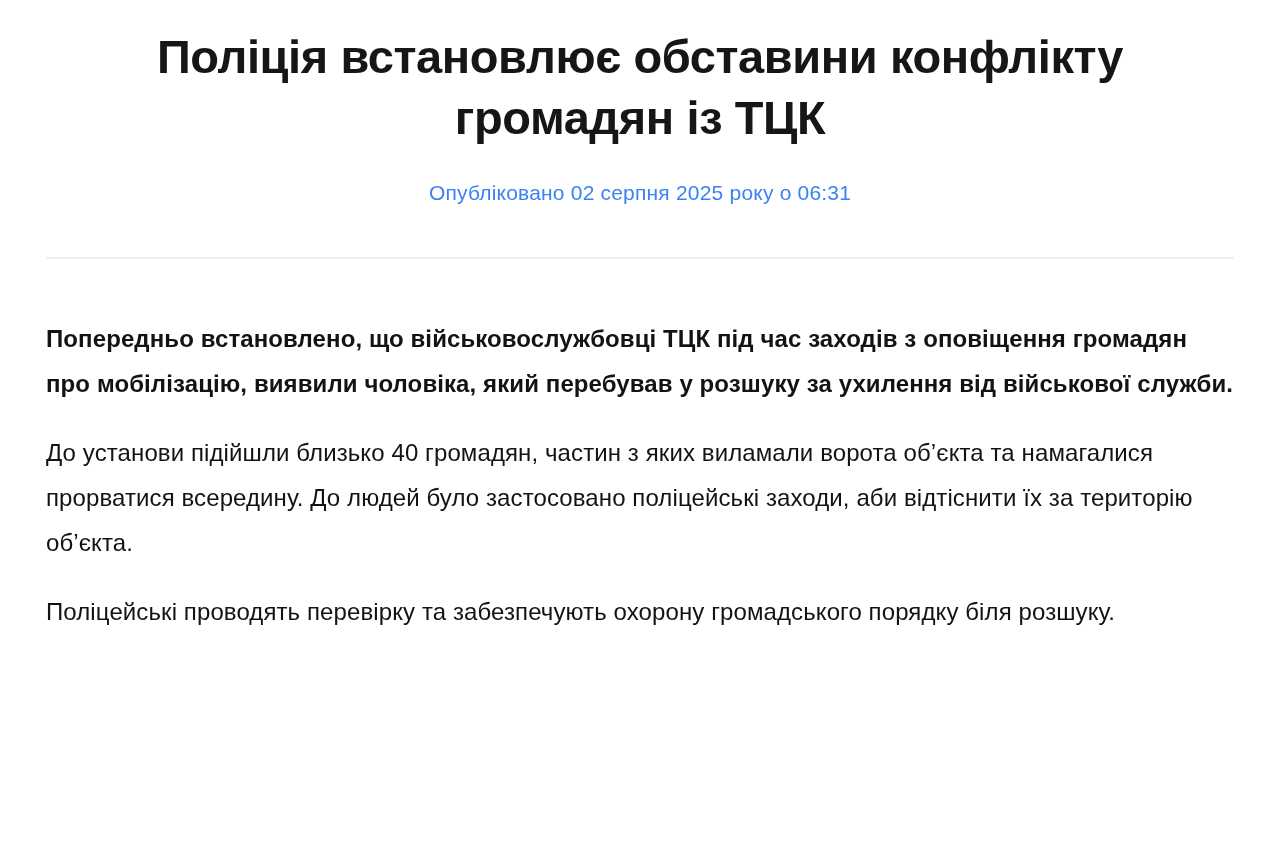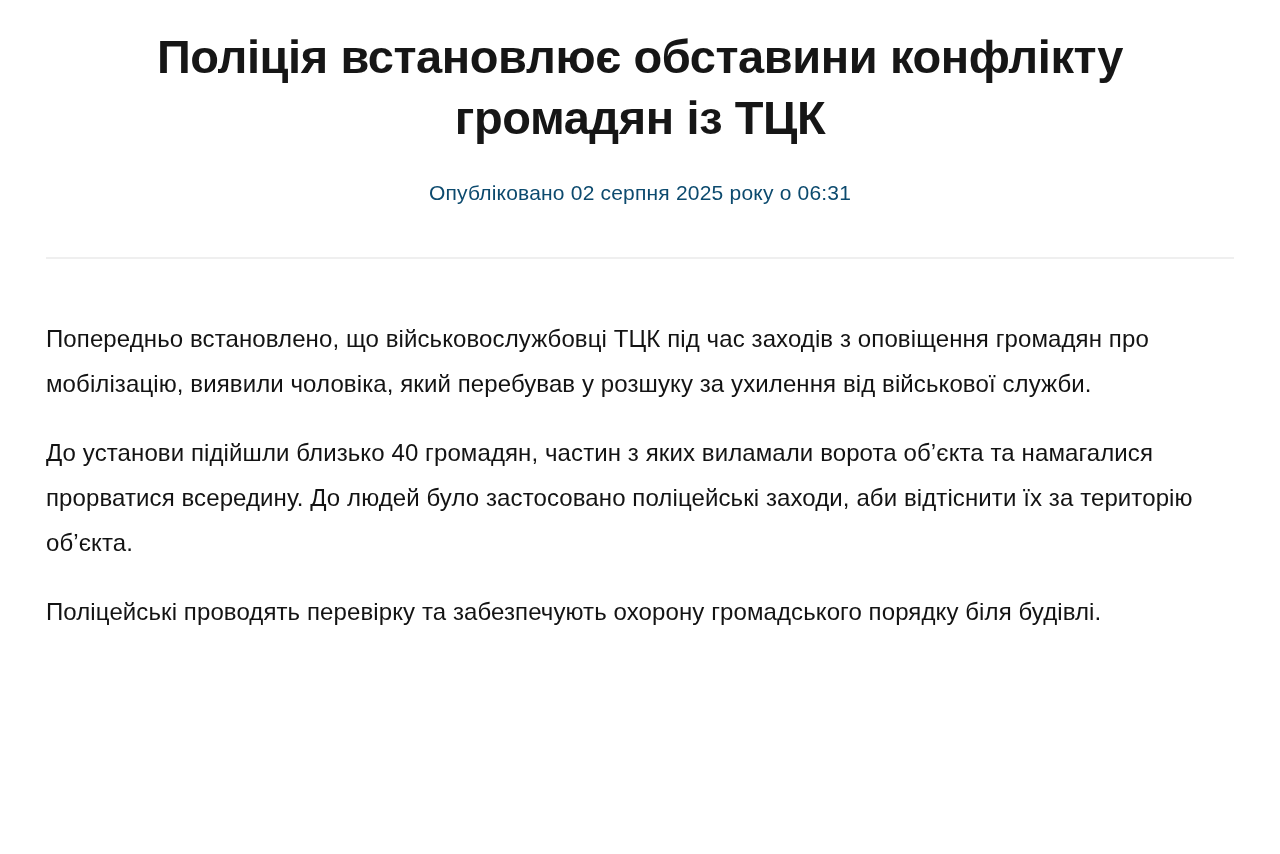--- a/index.html
+++ b/index.html
@@ -25,57 +25,57 @@
     line-height: 1.3;
     font-weight: 700;
     color: #161616;
     letter-spacing: -0.4px;
   }
   .published-date {
     margin-top: 33px;
     text-align: center;
     font-size: 21px;
     font-weight: 400;
-    color: #0c4a6e;
+    color: #3b82f6;
     letter-spacing: 0.2px;
   }
   .divider {
     border: none;
     border-top: 2px solid #efefef;
     margin: 52px 0 0 0;
   }
   .article-body {
     margin-top: 57px;
     color: #131313;
   }
   .article-body p {
     font-size: 24px;
     line-height: 45px;
     margin: 0 0 24px 0;
     letter-spacing: 0.1px;
   }
   .lead {
-    font-weight: 400;
+    font-weight: 700;
   }
 </style>
 </head>
 <body>
 
 <div class="page">
   <div class="content">
 
     <h1 class="article-title">Поліція встановлює обставини конфлікту громадян із ТЦК</h1>
 
     <div class="published-date">Опубліковано 02 серпня 2025 року о 06:31</div>
 
     <hr class="divider">
 
     <div class="article-body">
       <p class="lead">Попередньо встановлено, що військовослужбовці ТЦК під час заходів з оповіщення громадян про мобілізацію, виявили чоловіка, який перебував у розшуку за ухилення від військової служби.</p>
 
 
       <p>До установи підійшли близько 40 громадян, частин з яких виламали ворота об’єкта та намагалися прорватися всередину. До людей було застосовано поліцейські заходи, аби відтіснити їх за територію об’єкта.</p>
 
-      <p>Поліцейські проводять перевірку та забезпечують охорону громадського порядку біля будівлі.</p>
+      <p>Поліцейські проводять перевірку та забезпечують охорону громадського порядку біля розшуку.</p>
     </div>
 
   </div>
 </div>
 
 </body></html>

